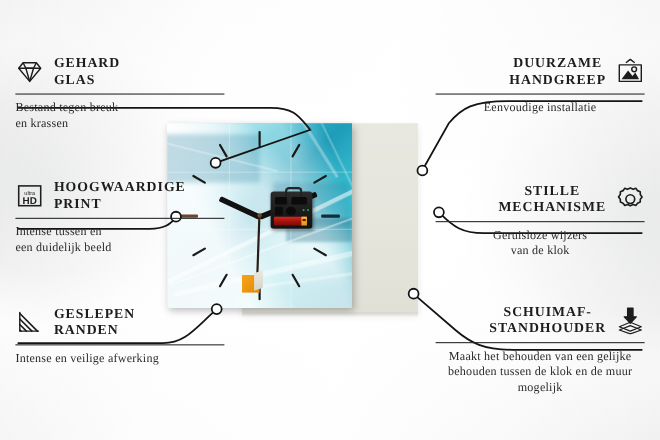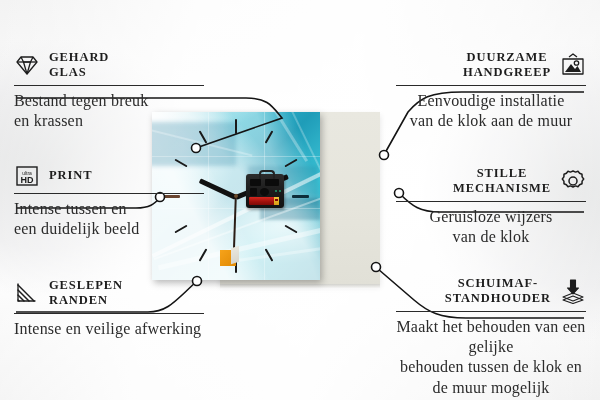--- a/index.html
+++ b/index.html
@@ -107,21 +107,21 @@
   .feat.right .head{flex-direction:row-reverse;}
   .feat .title{
     font-family:"Liberation Serif", serif;
     font-weight:700;font-size:12.5px;letter-spacing:.9px;color:#1d1d1d;
     line-height:1.22;text-transform:uppercase;
   }
   .feat.right .title{text-align:center;}
   .feat .rule{height:1px;background:#2a2a2a;margin:4px 0 5px;}
   .feat .desc{
     font-family:"Liberation Serif", serif;
-    font-size:16px;color:#2b2b2b;line-height:1.28;letter-spacing:.2px;
+    font-size:11px;color:#2b2b2b;line-height:1.28;letter-spacing:.2px;
   }
   .feat.right .desc{text-align:center;}
   .ico{width:26px;height:26px;flex:0 0 26px;display:block;}
 
   .f-gehard{left:14px;top:50px;width:190px;}
   .f-print{left:14px;top:163px;width:190px;}
   .f-geslepen{left:14px;top:278px;width:190px;}
   .f-handgreep{left:396px;top:50px;width:190px;}
   .f-stille{left:396px;top:166px;width:190px;}
   .f-schuim{left:396px;top:276px;width:190px;}
@@ -234,20 +234,21 @@
   </div>
 
   <div class="feat f-print">
     <div class="head">
       <svg class="ico" viewBox="0 0 26 26">
         <rect x="3" y="4" width="20" height="18" fill="none" stroke="#1d1d1d" stroke-width="1.4"></rect>
         <text x="13" y="12" text-anchor="middle" font-family="Liberation Sans, sans-serif" font-size="5" fill="#1d1d1d">ultra</text>
         <text x="13" y="20" text-anchor="middle" font-family="Liberation Sans, sans-serif" font-size="9" font-weight="bold" fill="#1d1d1d">HD</text>
       </svg>
       <div class="title">
+        <div>HOOGWAARDIGE</div>
         <div>PRINT</div>
       </div>
     </div>
     <div class="rule"></div>
     <div class="desc">
       <div>Intense tussen en</div>
       <div>een duidelijk beeld</div>
     </div>
   </div>
 
@@ -284,21 +285,20 @@
         </g>
       </svg>
       <div class="title">
         <div>DUURZAME</div>
         <div>HANDGREEP</div>
       </div>
     </div>
     <div class="rule"></div>
     <div class="desc">
       <div>Eenvoudige installatie</div>
-      <div>van de klok aan de muur</div>
     </div>
   </div>
 
   <div class="feat right f-stille">
     <div class="head">
       <svg class="ico" viewBox="0 0 26 26">
         <g fill="none" stroke="#1d1d1d" stroke-width="1.5" stroke-linejoin="round">
           <path d="M13 3 l2.6 1.1 2.4 -.9 1.6 2.1 2.4 1 .1 2.6 1.6 2.1 -1.6 2.1 -.1 2.6 -2.4 1 -1.6 2.1 -2.4 -.9 -2.6 1.1 -2.6 -1.1 -2.4 .9 -1.6 -2.1 -2.4 -1 -.1 -2.6 -1.6 -2.1 1.6 -2.1 .1 -2.6 2.4 -1 1.6 -2.1 2.4 .9 Z"></path>
           <circle cx="13" cy="13" r="4"></circle>
         </g>

